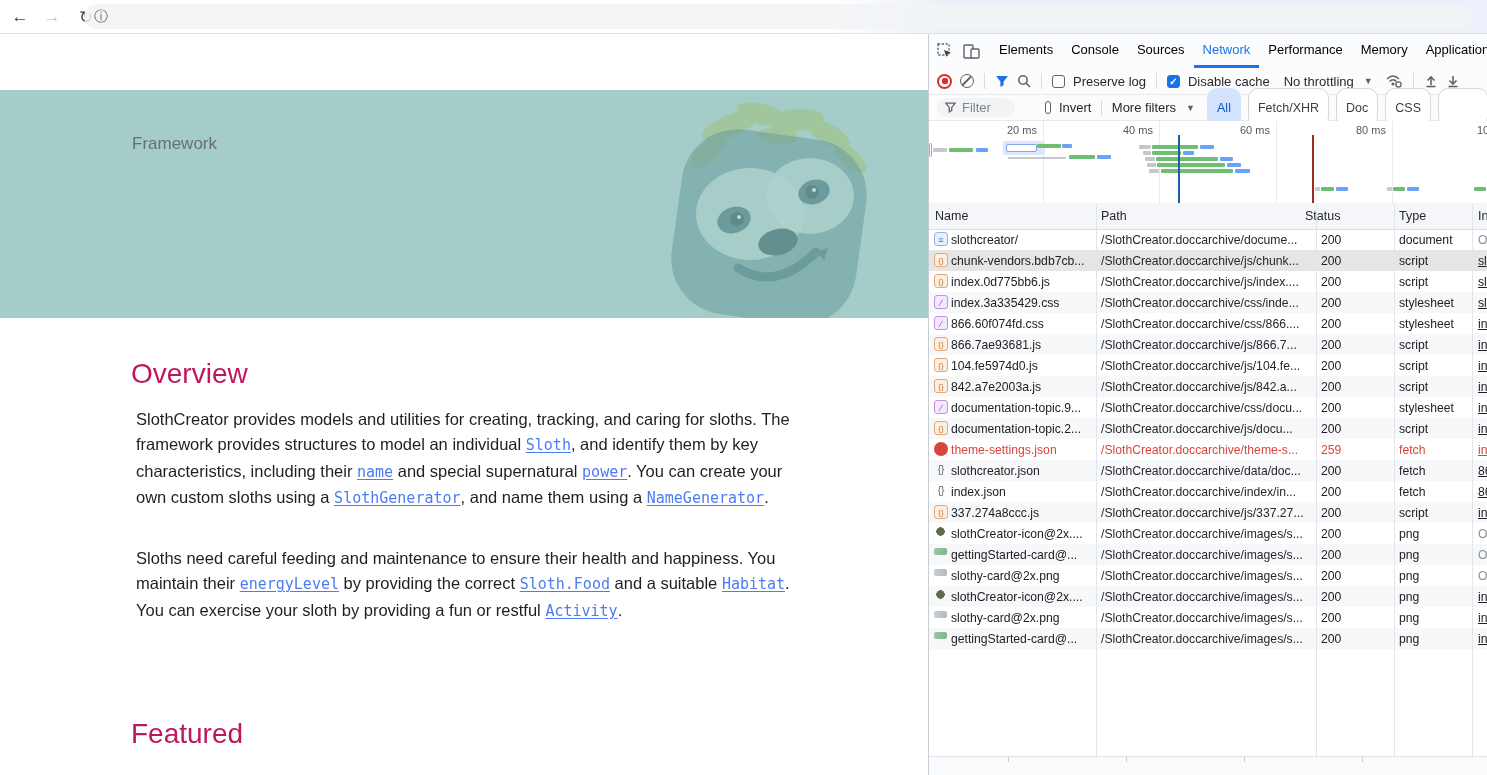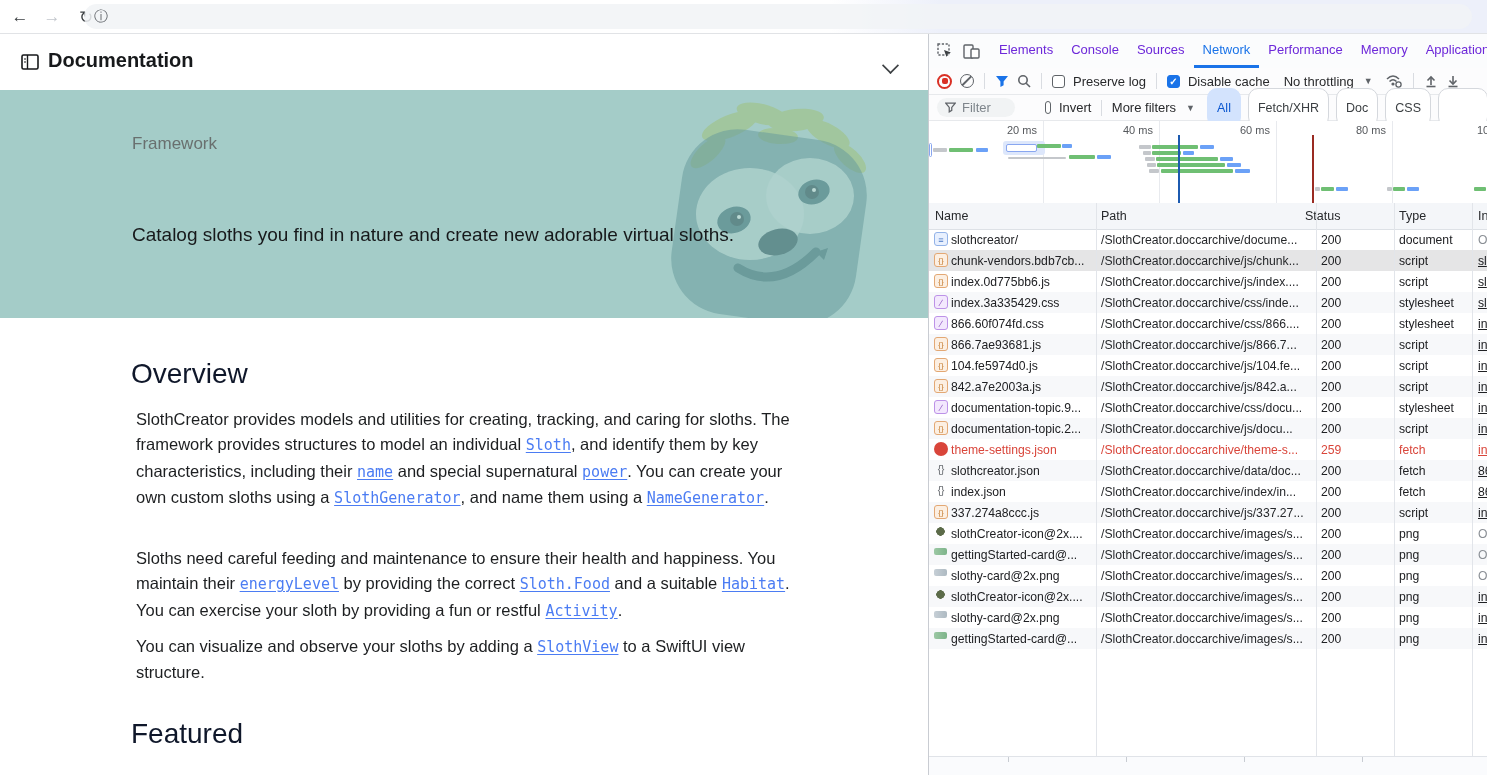--- a/index.html
+++ b/index.html
@@ -26,32 +26,32 @@
         border-right:2px solid #3c4043;border-bottom:2px solid #3c4043;transform:rotate(45deg) scale(.8);}
 
   
   .hero{position:absolute;left:0;top:90px;width:928px;height:228px;background:#a4ccc8;overflow:hidden;}
   .eyebrow{position:absolute;left:132px;top:44px;font-size:17px;color:#69706f;}
   .herotitle{position:absolute;left:131px;top:76px;font-size:34px;font-weight:400;color:#121416;}
   .tagline{position:absolute;left:132px;top:130px;width:628px;font-size:19px;line-height:30px;color:#17191b;}
   .sloth{position:absolute;left:638px;top:2px;opacity:.5;}
 
   
-  .h2{position:absolute;left:131px;font-size:28px;font-weight:400;color:#0f172a;}
+  .h2{position:absolute;left:131px;font-size:28px;font-weight:400;color:#be185d;}
   .para{position:absolute;left:132px;width:662px;font-size:16.5px;line-height:25.4px;color:#1d1f21;margin:4px;}
   .code-link{font-family:"DejaVu Sans Mono",monospace;font-size:15px;color:#4b7cf3;
              text-decoration:underline;text-underline-offset:2px;cursor:pointer;}
 
   
   .devtools{position:absolute;left:928px;top:34px;width:559px;height:741px;background:#fff;
             border-left:1px solid #c9ccd2;font-size:12px;color:#202124;overflow:hidden;}
   .dt-tabbar{position:absolute;left:0;top:0;width:559px;height:34px;background:#fbfcfd;
              border-bottom:1px solid #e0e2e6;display:flex;align-items:stretch;}
   .dt-tabicons{display:flex;align-items:center;gap:10px;padding:0 10px 0 8px;}
-  .dt-tab{display:flex;align-items:center;padding:0 9px;font-size:13px;color:#6d28d9;border-bottom:3px solid transparent;white-space:nowrap;}
+  .dt-tab{display:flex;align-items:center;padding:0 9px;font-size:13px;color:#000000;border-bottom:3px solid transparent;white-space:nowrap;}
   .dt-tab.active{color:#1a73e8;border-bottom-color:#1a73e8;}
 
   .dt-toolbar{position:absolute;left:0;top:34px;width:559px;height:27px;background:#fcfcfd;
               border-bottom:1px solid #e7e9ec;display:flex;align-items:center;gap:8px;padding-left:8px;box-sizing:border-box;}
   .sep{width:1px;height:16px;background:#d9dce1;margin:0 2px;}
   .rec{width:11px;height:11px;border:2px solid #d93025;border-radius:50%;position:relative;}
   .rec::after{content:"";position:absolute;left:2.5px;top:2.5px;width:6px;height:6px;background:#d93025;border-radius:2px;}
   .ban{width:12px;height:12px;border:1.6px solid #5f6368;border-radius:50%;position:relative;}
   .ban::after{content:"";position:absolute;left:-1px;top:5px;width:13px;height:1.6px;background:#5f6368;transform:rotate(-45deg);}
   .cb{width:13px;height:13px;border:1.6px solid #5f6368;border-radius:3px;background:#fff;box-sizing:border-box;}
@@ -122,30 +122,20 @@
 
   <div class="topbar">
     <div class="navbtn" style="left:8px;">←</div>
     <div class="navbtn disabled" style="left:40px;">→</div>
     <div class="navbtn" style="left:74px;">↻</div>
     <div class="urlpill">
       <span class="urlinfo">ⓘ</span>
     </div>
   </div>
 
-  <div class="dochdr">
-    <svg class="sbicon" width="18" height="16" viewBox="0 0 18 16">
-      <rect x="1" y="1" width="16" height="14" rx="1.5" fill="none" stroke="#17191b" stroke-width="1.6"></rect>
-      <line x1="6.5" y1="1" x2="6.5" y2="15" stroke="#17191b" stroke-width="1.4"></line>
-      <line x1="3" y1="5" x2="5" y2="5" stroke="#17191b" stroke-width="1.2"></line>
-      <line x1="3" y1="8" x2="5" y2="8" stroke="#17191b" stroke-width="1.2"></line>
-    </svg>
-    <div class="ttl">Documentation</div>
-    <div class="chev"></div>
-  </div>
 
   <div class="hero">
     <svg class="sloth" width="268" height="240" viewBox="0 0 268 240">
       <g fill="#9dbd59" opacity=".75">
         <ellipse cx="92" cy="34" rx="30" ry="11" transform="rotate(-22 92 34)"></ellipse>
         <ellipse cx="124" cy="22" rx="26" ry="10" transform="rotate(14 124 22)"></ellipse>
         <ellipse cx="158" cy="28" rx="28" ry="11" transform="rotate(-6 158 28)"></ellipse>
         <ellipse cx="190" cy="42" rx="24" ry="10" transform="rotate(28 190 42)"></ellipse>
         <ellipse cx="70" cy="60" rx="22" ry="9" transform="rotate(-42 70 60)"></ellipse>
         <ellipse cx="212" cy="66" rx="20" ry="9" transform="rotate(42 212 66)"></ellipse>
@@ -160,27 +150,25 @@
         <circle cx="99" cy="127" r="7" fill="#173f44"></circle>
           <circle cx="101" cy="125" r="2" fill="#dff0ea"></circle>
         <circle cx="174" cy="100" r="7" fill="#173f44"></circle>
           <circle cx="176" cy="98" r="2" fill="#dff0ea"></circle>
         <ellipse cx="140" cy="150" rx="20" ry="13" fill="#1d4a50" transform="rotate(-14 140 150)"></ellipse>
         <path d="M100 176 Q138 200 178 160" fill="none" stroke="#2c646a" stroke-width="9" stroke-linecap="round"></path>
         <path d="M178 160 l12 -4 -4 12 z" fill="#2c646a"></path>
       </g>
     </svg>
     <div class="eyebrow">Framework</div>
-    <div class="tagline">Catalog sloths you find in nature and create new adorable virtual sloths.</div>
   </div>
 
   <div class="h2" style="top:358px;">Overview</div>
   <p class="para" style="top:403px;"><span>SlothCreator provides models and utilities for creating, tracking, and caring for sloths. The framework provides structures to model an individual </span><a class="code-link">Sloth</a><span>, and identify them by key characteristics, including their </span><a class="code-link">name</a><span> and special supernatural </span><a class="code-link">power</a><span>. You can create your own custom sloths using a </span><a class="code-link">SlothGenerator</a><span>, and name them using a </span><a class="code-link">NameGenerator</a><span>.</span></p>
   <p class="para" style="top:542px;"><span>Sloths need careful feeding and maintenance to ensure their health and happiness. You maintain their </span><a class="code-link">energyLevel</a><span> by providing the correct </span><a class="code-link">Sloth.Food</a><span> and a suitable </span><a class="code-link">Habitat</a><span>. You can exercise your sloth by providing a fun or restful </span><a class="code-link">Activity</a><span>.</span></p>
-  <p class="para" style="top:630px;"><span>You can visualize and observe your sloths by adding a </span><a class="code-link">SlothView</a><span> to a SwiftUI view structure.</span></p>
   <div class="h2" style="top:718px;">Featured</div>
 
   <div class="devtools">
 
     <div class="dt-tabbar">
       <div class="dt-tabicons">
         <svg width="16" height="16" viewBox="0 0 16 16">
           <rect x="1" y="1" width="11" height="11" fill="none" stroke="#5f6368" stroke-width="1.4" stroke-dasharray="2.2 1.6"></rect>
           <path d="M7 7 L14 9.5 L10.8 10.8 L9.5 14 Z" fill="#3c4043"></path>
         </svg>

